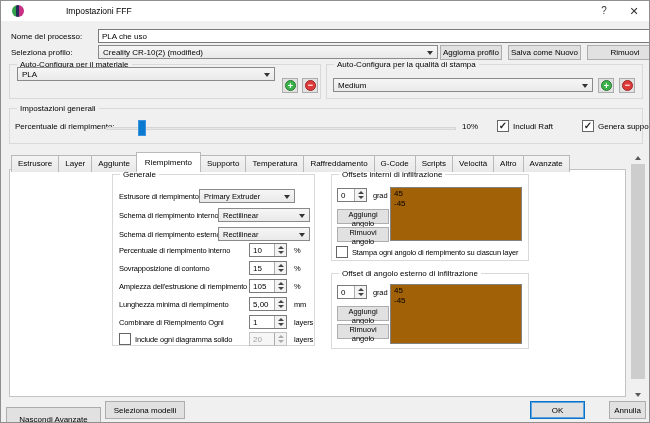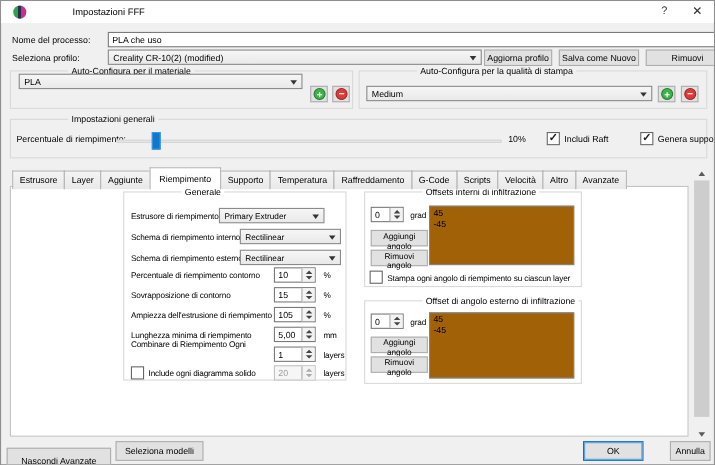--- a/index.html
+++ b/index.html
@@ -22,21 +22,21 @@
   .lbl { position:absolute; white-space:nowrap; font-size:8px; }
   .lbl-sm { position:absolute; white-space:nowrap; font-size:7.5px; letter-spacing:-0.15px; }
   .text-input { position:absolute; border:1px solid #7a7a7a; background:#fff; font-family:"Liberation Sans",sans-serif; font-size:8px; padding:0 3px; }
   .combo { position:absolute; border:1px solid #8a8a8a; background:linear-gradient(#f6f6f6,#e9e9e9); height:14px; }
   .combo-text { position:absolute; left:4px; top:2px; white-space:nowrap; font-size:8px; }
   .combo-arrow { position:absolute; right:4px; top:5px; width:0; height:0;
     border-left:3.5px solid transparent; border-right:3.5px solid transparent; border-top:4px solid #333; }
   .btn { position:absolute; border:1px solid #adadad; background:#e1e1e1; text-align:center; font-family:"Liberation Sans",sans-serif; font-size:8px; color:#000; }
   .btn-default { border:1px solid #0a72c7; box-shadow: inset 0 0 0 1px #5ea4de; }
   .group { position:absolute; border:1px solid #d9d9d9; }
-  .group-title { position:absolute; top:-5px; left:7px; background:#f0f0f0; padding:0 3px; white-space:nowrap; font-size:8px;margin-left:45px; }
+  .group-title { position:absolute; top:-5px; left:7px; background:#f0f0f0; padding:0 3px; white-space:nowrap; font-size:8px; }
   .on-white > .group-title { background:#fff; }
   .checkbox { position:absolute; width:12px; height:12px; background:#fff; border:1px solid #666; text-align:center; }
   .checkbox .check { display:block; font-size:10px; line-height:10px; font-weight:bold; color:#1f1f1f; }
   .spin { position:absolute; height:14px; background:#fff; border:1px solid #7a7a7a; }
   .spin-val { position:absolute; left:3px; top:2px; font-size:8px; white-space:nowrap; }
   .spin-btns { position:absolute; right:0; top:0; bottom:0; width:12px; border-left:1px solid #ababab; background:#f3f3f3;
     display:flex; flex-direction:column; align-items:center; justify-content:space-evenly; }
   .arrow-up { width:0;height:0;border-left:3px solid transparent;border-right:3px solid transparent;border-bottom:3.5px solid #444; }
   .arrow-dn { width:0;height:0;border-left:3px solid transparent;border-right:3px solid transparent;border-top:3.5px solid #444; }
   .spin.disabled { background:#f6f6f6; border-color:#c3c3c3; }
@@ -165,21 +165,21 @@
       <span class="combo-text" style="font-size:7.5px;">Rectilinear</span>
       <span class="combo-arrow"></span>
     </div>
 
     <span class="lbl-sm" style="left:6px; top:55px;">Schema di riempimento esterno</span>
     <div class="combo" style="left:105px; top:52px; width:92px;">
       <span class="combo-text" style="font-size:7.5px;">Rectilinear</span>
       <span class="combo-arrow"></span>
     </div>
 
-    <span class="lbl-sm" style="left:6px; top:71px;">Percentuale di riempimento contorno</span>
+    <span class="lbl-sm" style="left:6px; top:71px;">Percentuale di riempimento interno</span>
     <div class="spin" style="left:136px; top:68px; width:38px;">
       <span class="spin-val">10</span>
       <span class="spin-btns">
           <i class="arrow-up"></i>
           <i class="arrow-dn"></i>
         </span>
     </div>
     <span class="lbl-sm" style="left:181px; top:71px;">%</span>
 
     <span class="lbl-sm" style="left:6px; top:89px;">Sovrapposizione di contorno</span>
@@ -205,21 +205,21 @@
     <span class="lbl-sm" style="left:6px; top:125px;">Lunghezza minima di riempimento</span>
     <div class="spin" style="left:136px; top:122px; width:38px;">
       <span class="spin-val">5,00</span>
       <span class="spin-btns">
           <i class="arrow-up"></i>
           <i class="arrow-dn"></i>
         </span>
     </div>
     <span class="lbl-sm" style="left:181px; top:125px;">mm</span>
 
-    <span class="lbl-sm" style="left:6px; top:133px;">Combinare di Riempimento Ogni</span>
+    <span class="lbl-sm" style="left:6px; top:143px;">Combinare di Riempimento Ogni</span>
     <div class="spin" style="left:136px; top:140px; width:38px;">
       <span class="spin-val">1</span>
       <span class="spin-btns">
           <i class="arrow-up"></i>
           <i class="arrow-dn"></i>
         </span>
     </div>
     <span class="lbl-sm" style="left:181px; top:143px;">layers</span>
 
     <span class="checkbox" style="left:6px; top:158px;"></span>

